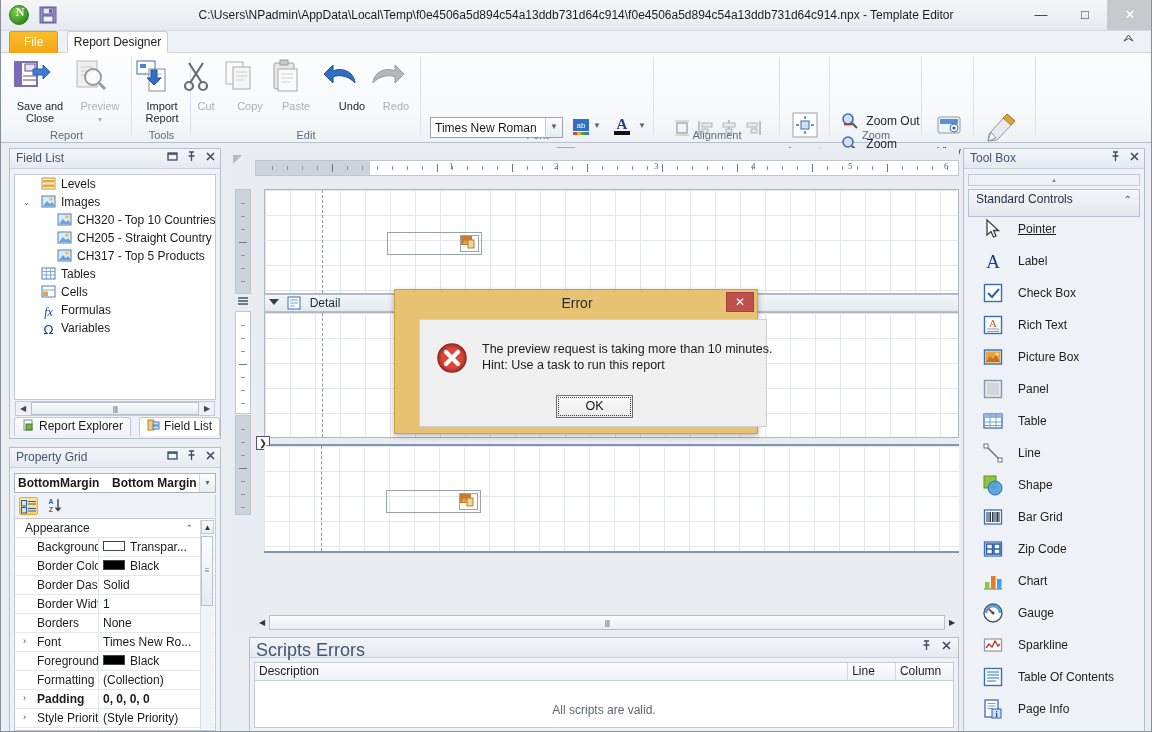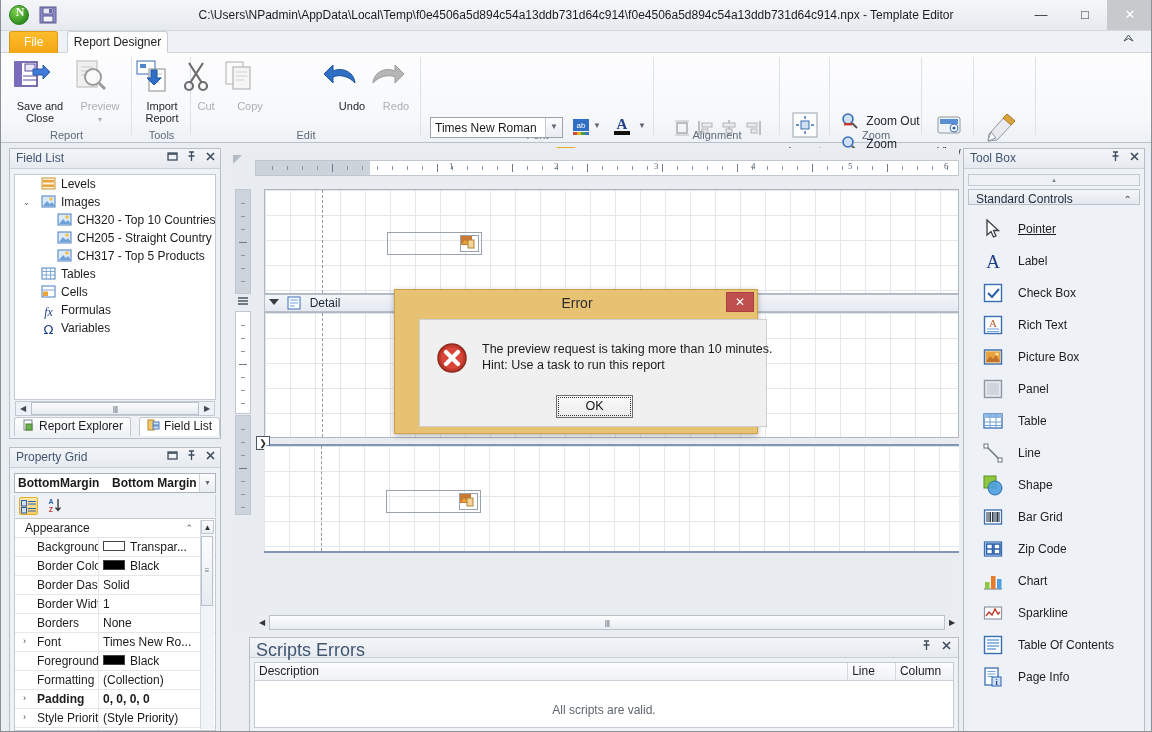--- a/index.html
+++ b/index.html
@@ -361,21 +361,21 @@
   .se-empty { text-align: center; font-size: 12px; color: #5d6670; padding-top: 22px; }
 
   
   .toolbox { position: absolute; left: 962px; top: 148px; width: 182px; height: 584px; }
   .tb-updown {
     position: absolute; left: 4px; top: 25px; right: 4px; height: 12px;
     background: #eef1f5; border: 1px solid #c3cad3; text-align: center;
     font-size: 7px; color: #7b8694; line-height: 9px;
   }
   .tb-cat {
-    position: absolute; left: 4px; top: 40px; right: 4px; height: 16px;
+    position: absolute; left: 4px; top: 40px; right: 4px; height: 28px;
     background: linear-gradient(to bottom,#f4f6f9,#e3e8ee);
     border: 1px solid #b9c2cc; font-size: 12px; color: #22303f;
     line-height: 19px; padding-left: 7px; position: absolute;
   }
   .tb-cat .ch { position: absolute; right: 7px; top: 0; font-size: 10px; color: #3c4a59; }
   .tb-list { position: absolute; left: 4px; top: 64px; right: 4px; bottom: 0; overflow: hidden; }
   .tb-item {
     height: 32px; display: flex; align-items: center; font-size: 12px; color: #1d1d1d;
     padding-left: 14px;
   }
@@ -483,20 +483,31 @@
       </div>
       <div class="bigbtn dis" style="left:28px;">
         <span class="bi">
           <svg width="42" height="40" viewBox="0 0 42 40">
             <rect x="7" y="5" width="17" height="22" fill="#fafafa" stroke="#b0b0b0"></rect>
             <rect x="14" y="10" width="17" height="22" fill="#f5f5f5" stroke="#a8a8a8"></rect>
             <path d="M17 15 h11 M17 19 h11 M17 23 h8" stroke="#cfcfcf"></path>
           </svg>
         </span>
         <span>Copy</span>
+      </div>
+      <div class="bigbtn dis" style="left:74px;">
+        <span class="bi">
+          <svg width="42" height="40" viewBox="0 0 42 40">
+            <rect x="9" y="6" width="20" height="26" rx="2" fill="#e8e8e8" stroke="#9e9e9e"></rect>
+            <rect x="15" y="3" width="8" height="5" fill="#c9c9c9" stroke="#9e9e9e"></rect>
+            <rect x="13" y="12" width="19" height="22" fill="#fafafa" stroke="#a8a8a8"></rect>
+            <path d="M16 17 h12 M16 21 h12 M16 25 h9" stroke="#cfcfcf"></path>
+          </svg>
+        </span>
+        <span>Paste</span>
       </div>
       <div class="bigbtn" style="left:130px;">
         <span class="bi">
           <svg width="42" height="40" viewBox="0 0 42 40">
             <path d="M34 26 C33 14 20 10 12 14 l0 -6 l-9 9 l9 9 l0 -6 c6 -3 16 -1 22 6 z" fill="#2f6fc4" stroke="#22529a"></path>
           </svg>
         </span>
         <span>Undo</span>
       </div>
       <div class="bigbtn dis" style="left:174px;">
@@ -1230,20 +1241,31 @@
               <rect x="3" y="12" width="4.5" height="7" fill="#8ec63f"></rect>
               <rect x="9" y="6" width="4.5" height="13" fill="#e87a2a"></rect>
               <rect x="15" y="9" width="4.5" height="10" fill="#4e9fe0"></rect>
             </svg>
         </span>
           <span class="lbl">Chart</span>
       </div>
       <div class="tb-item">
         <span class="ti">
           <svg width="22" height="22" viewBox="0 0 22 22">
+              <circle cx="11" cy="11" r="9" fill="#fff" stroke="#4a545f" stroke-width="1.4"></circle>
+              <path d="M4 11a7 7 0 0 1 14 0" fill="none" stroke="#4e9fe0" stroke-width="2.6"></path>
+              <path d="M11 11 L6.5 7" stroke="#c0392b" stroke-width="1.8"></path>
+              <circle cx="11" cy="11" r="1.6" fill="#4a545f"></circle>
+            </svg>
+        </span>
+          <span class="lbl">Gauge</span>
+      </div>
+      <div class="tb-item">
+        <span class="ti">
+          <svg width="22" height="22" viewBox="0 0 22 22">
               <rect x="2.5" y="5" width="17" height="12" fill="#fff" stroke="#8e98a4" stroke-width="1.2"></rect>
               <path d="M4 14l3-4 3 3 3-6 3 5 2-2" fill="none" stroke="#c0392b" stroke-width="1.4"></path>
             </svg>
         </span>
           <span class="lbl">Sparkline</span>
       </div>
       <div class="tb-item">
         <span class="ti">
           <svg width="22" height="22" viewBox="0 0 22 22">
               <rect x="2.5" y="2.5" width="17" height="17" fill="#fff" stroke="#3a6fb5" stroke-width="1.4"></rect>

